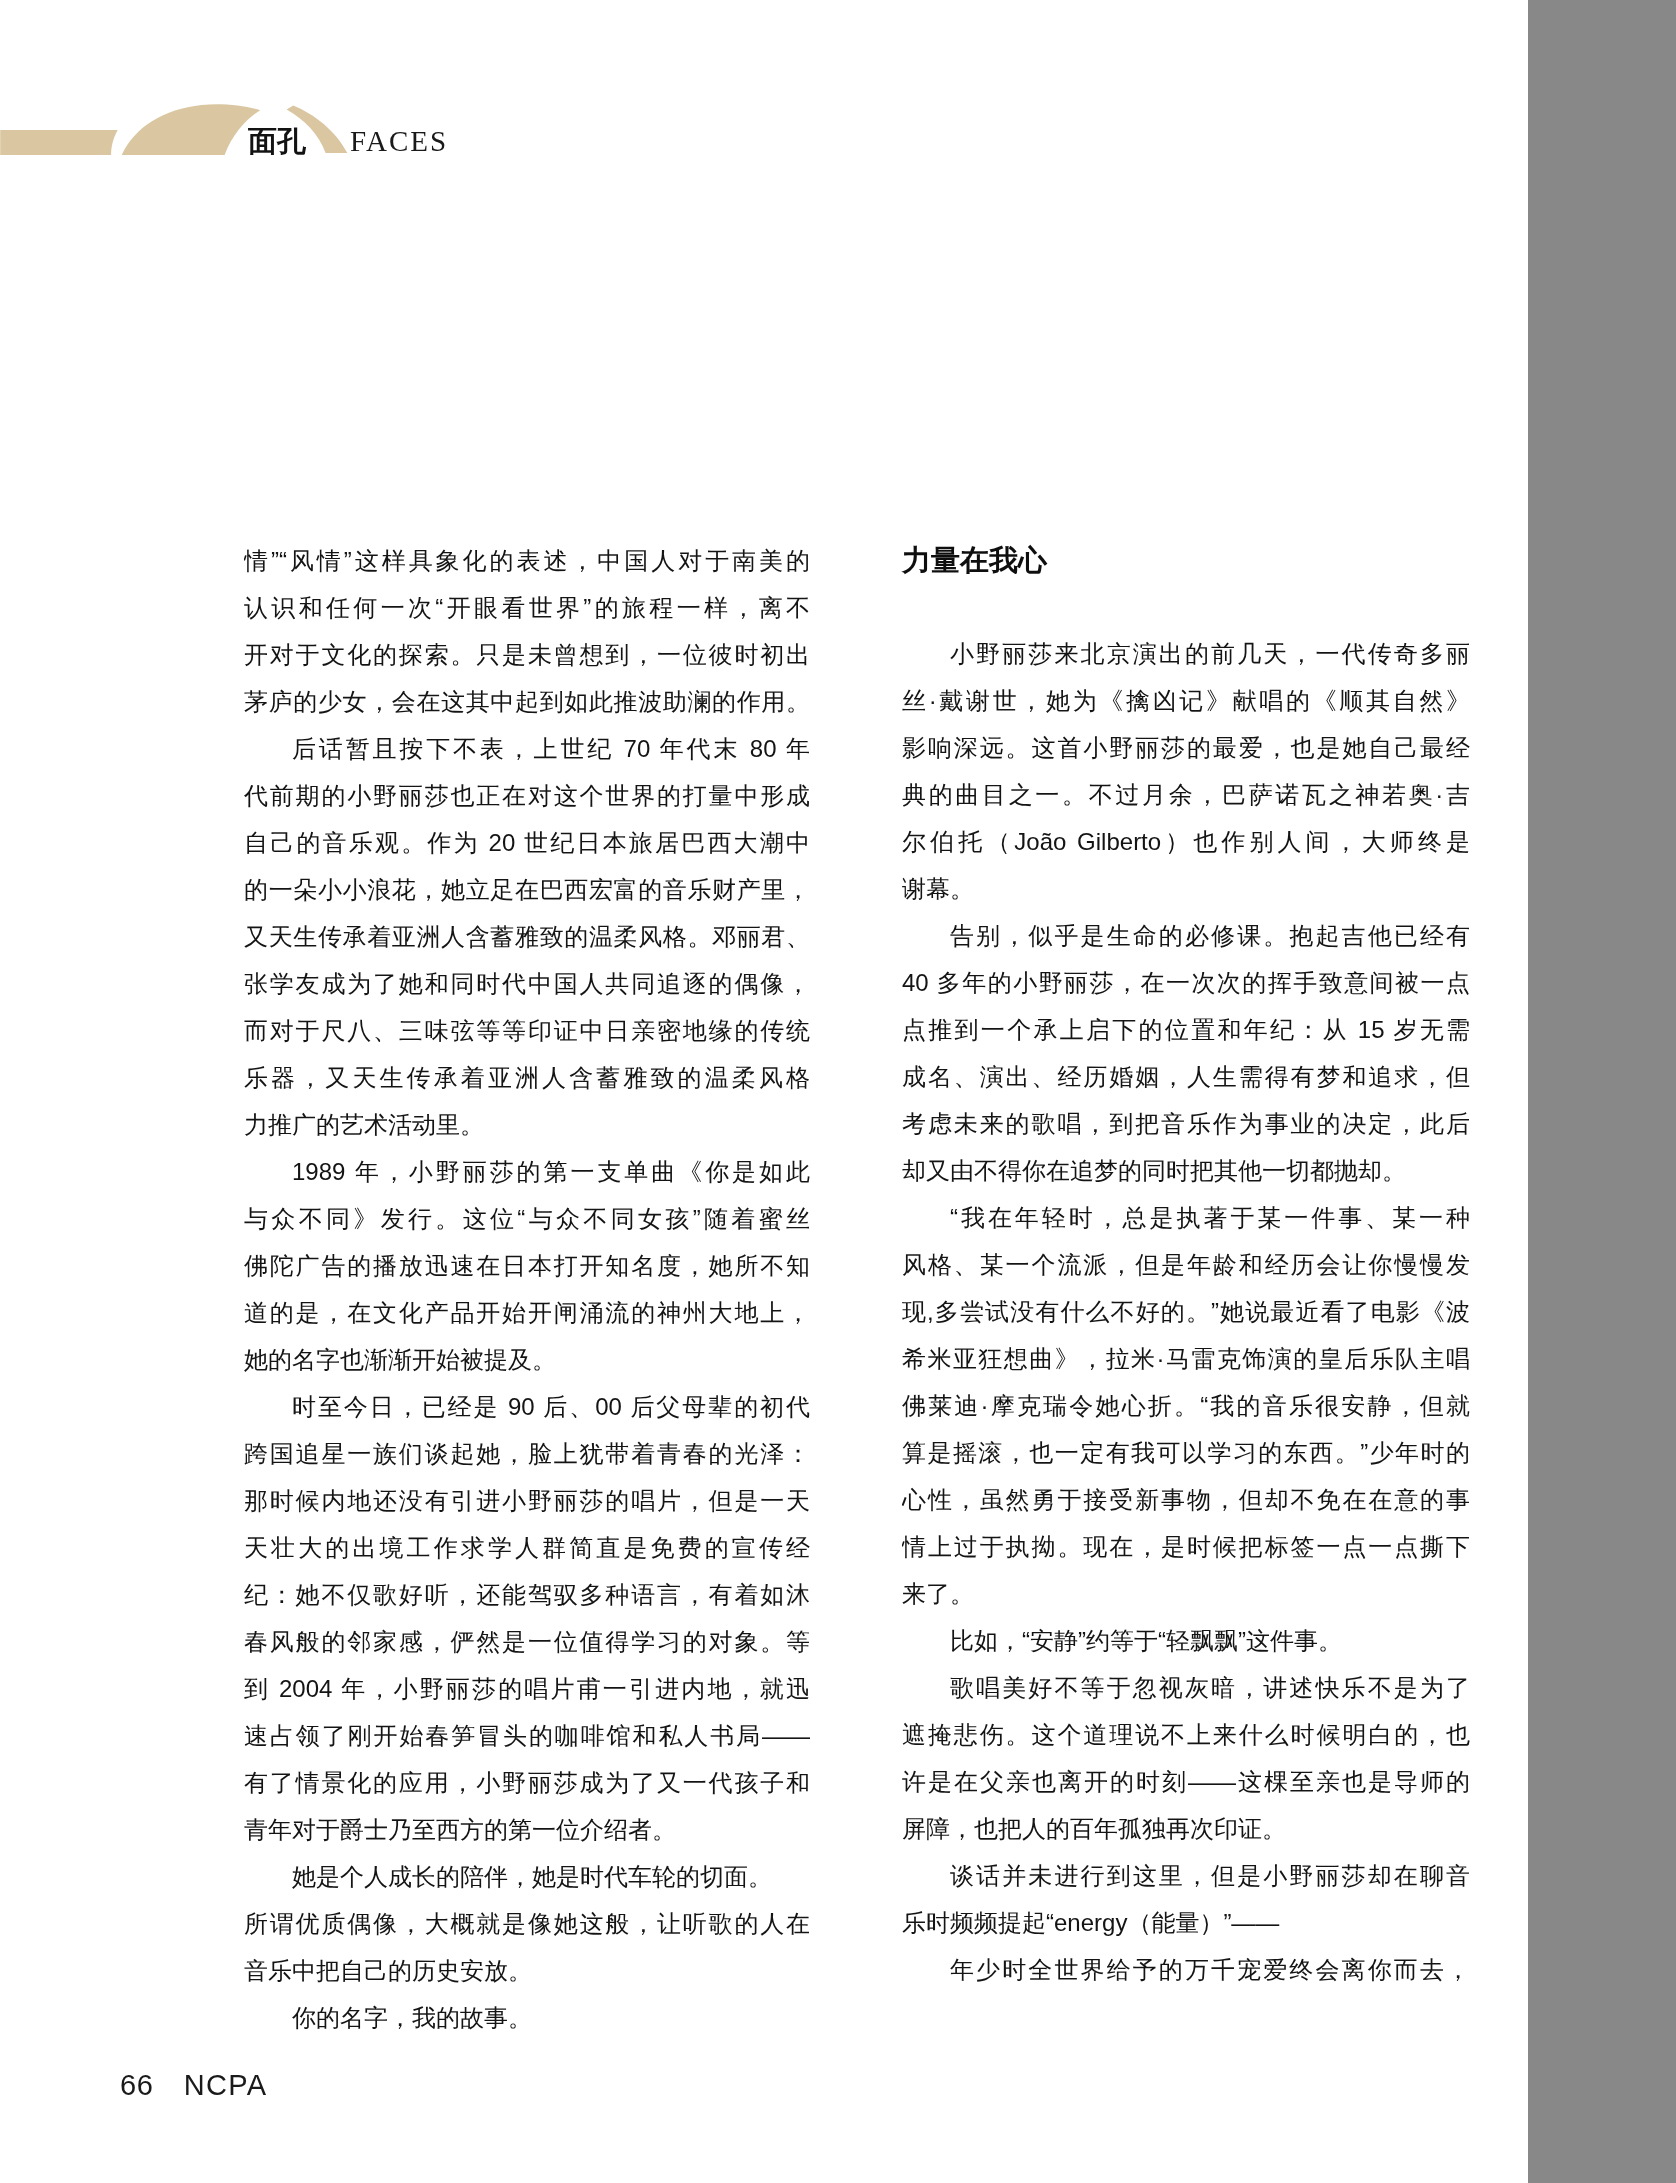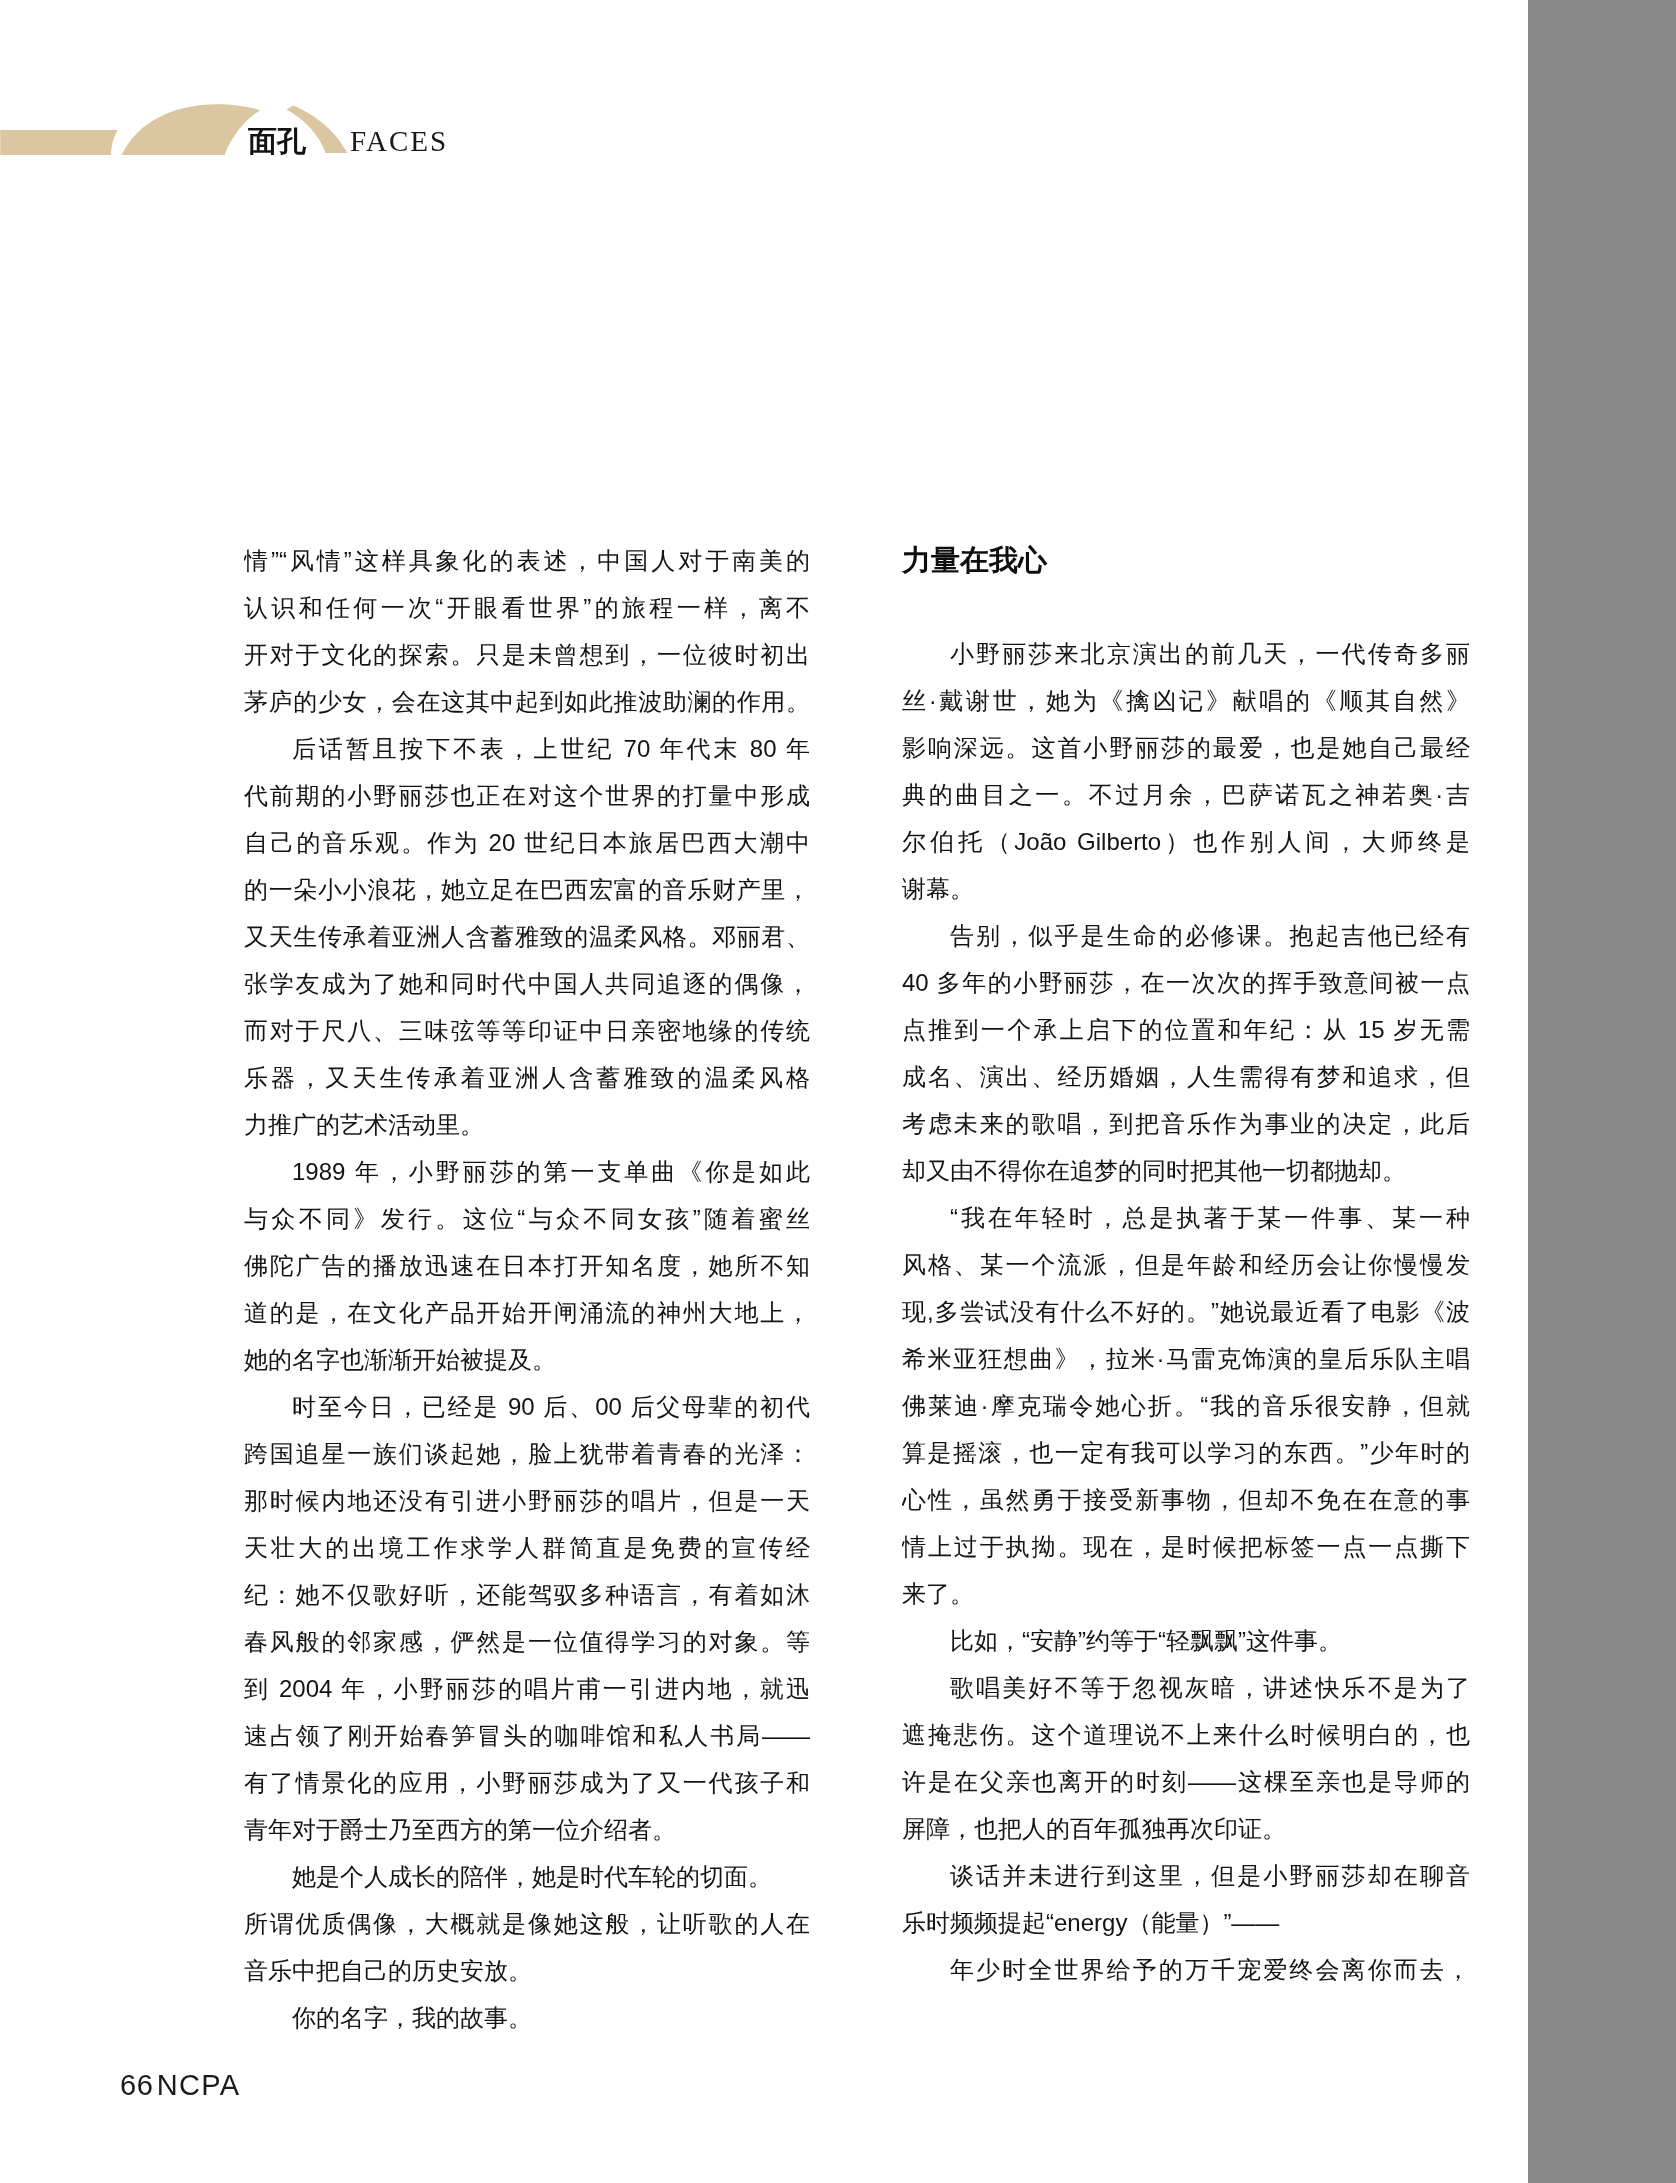--- a/index.html
+++ b/index.html
@@ -40,21 +40,21 @@
   .section-heading{
     height:93px;line-height:47px;
     font-size:29px;font-weight:700;color:#0e0e0e;
     text-align:left;
   }
   
   .footer{
     position:absolute;left:120px;top:2069px;
     font-size:29px;letter-spacing:0.7px;color:#1a1a1a;
   }
-  .footer .pageno{margin-right:3px;font-weight:400;}
+  .footer .pageno{margin-right:30px;font-weight:400;}
   .footer .brand{font-weight:400;letter-spacing:1.3px;}
 </style>
 </head>
 <body>
 
 <div class="page">
 
   <svg class="hdr-svg" width="502" height="198" viewBox="0 0 760 300">
     <path d="M0,197 L178,197 C171,210 168,222 168,235 L0,235 Z" fill="#dac7a2"></path>
     <path d="M184,235 C204,192 248,165 305,159 C338,156 371,160 394,167 C377,177 352,201 340,235 Z" fill="#dac7a2"></path>

